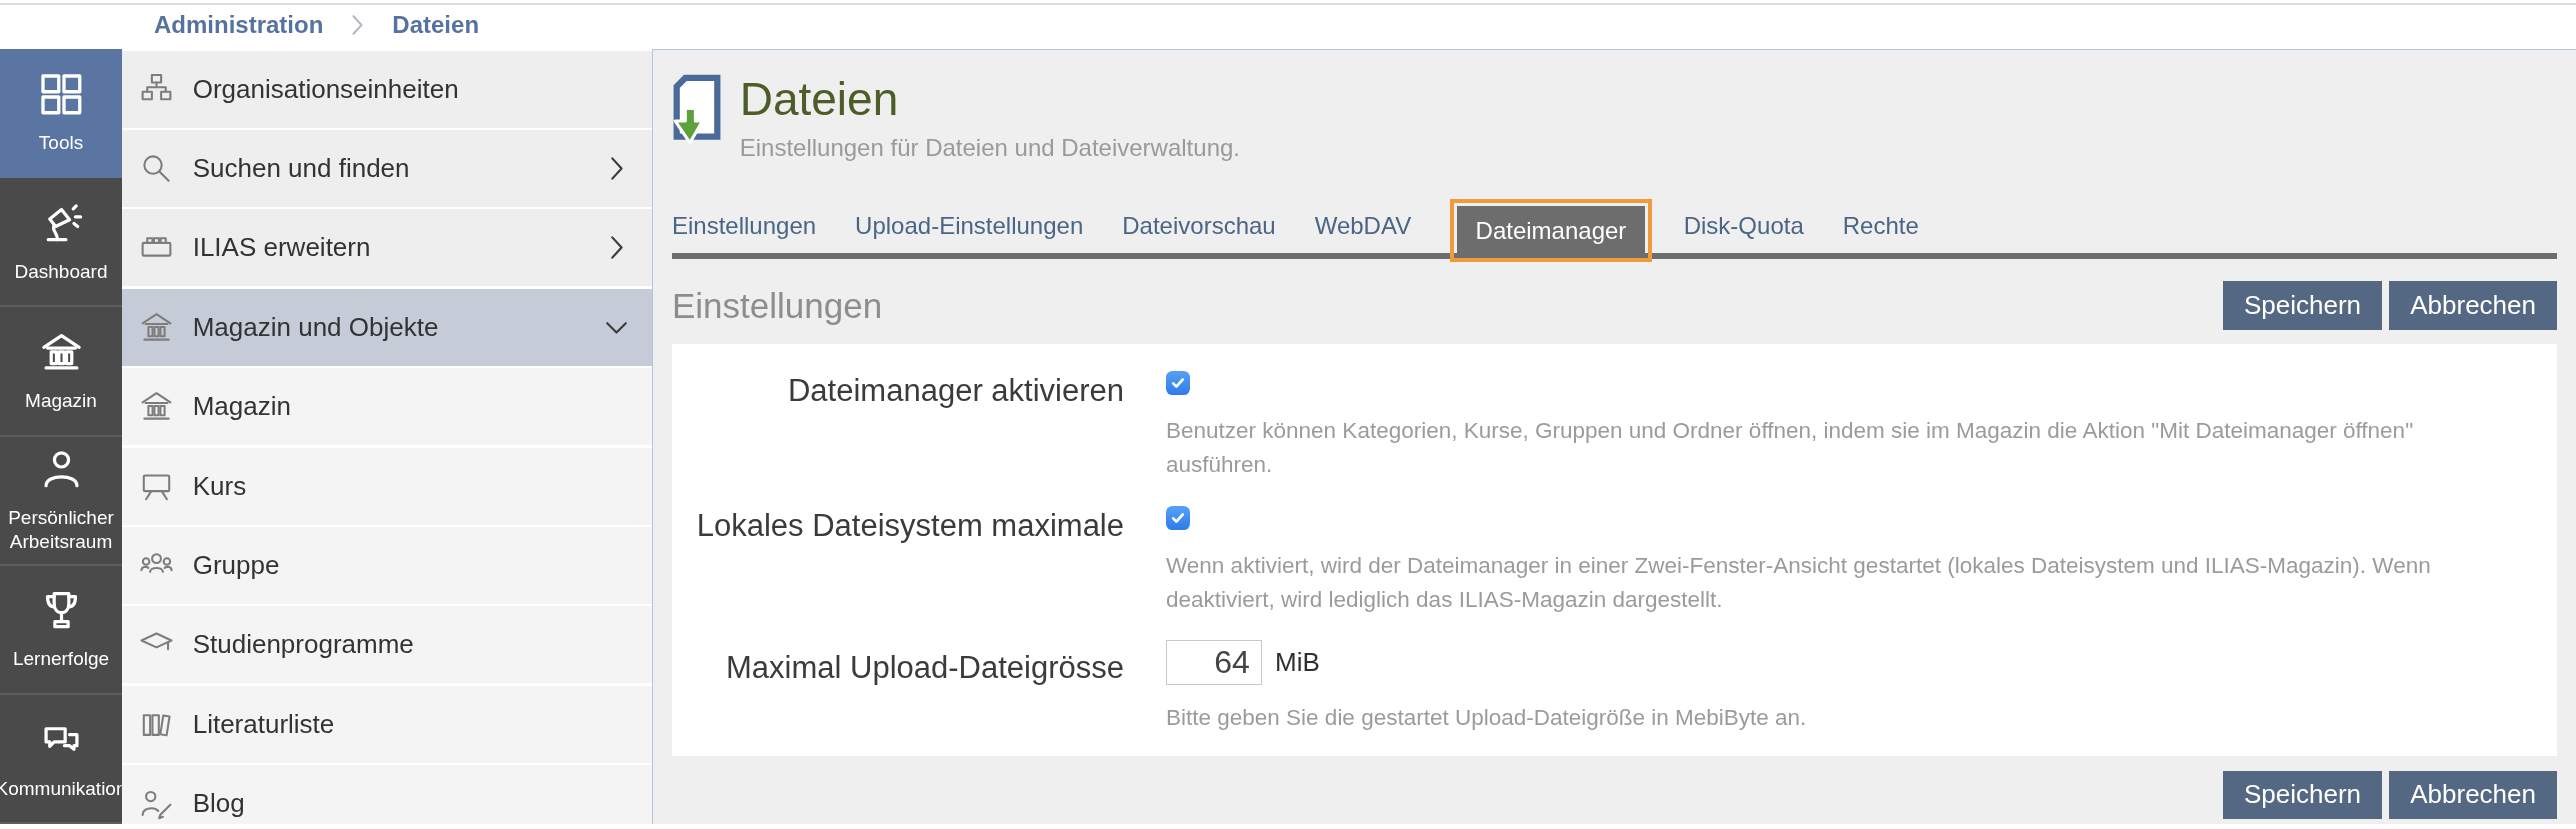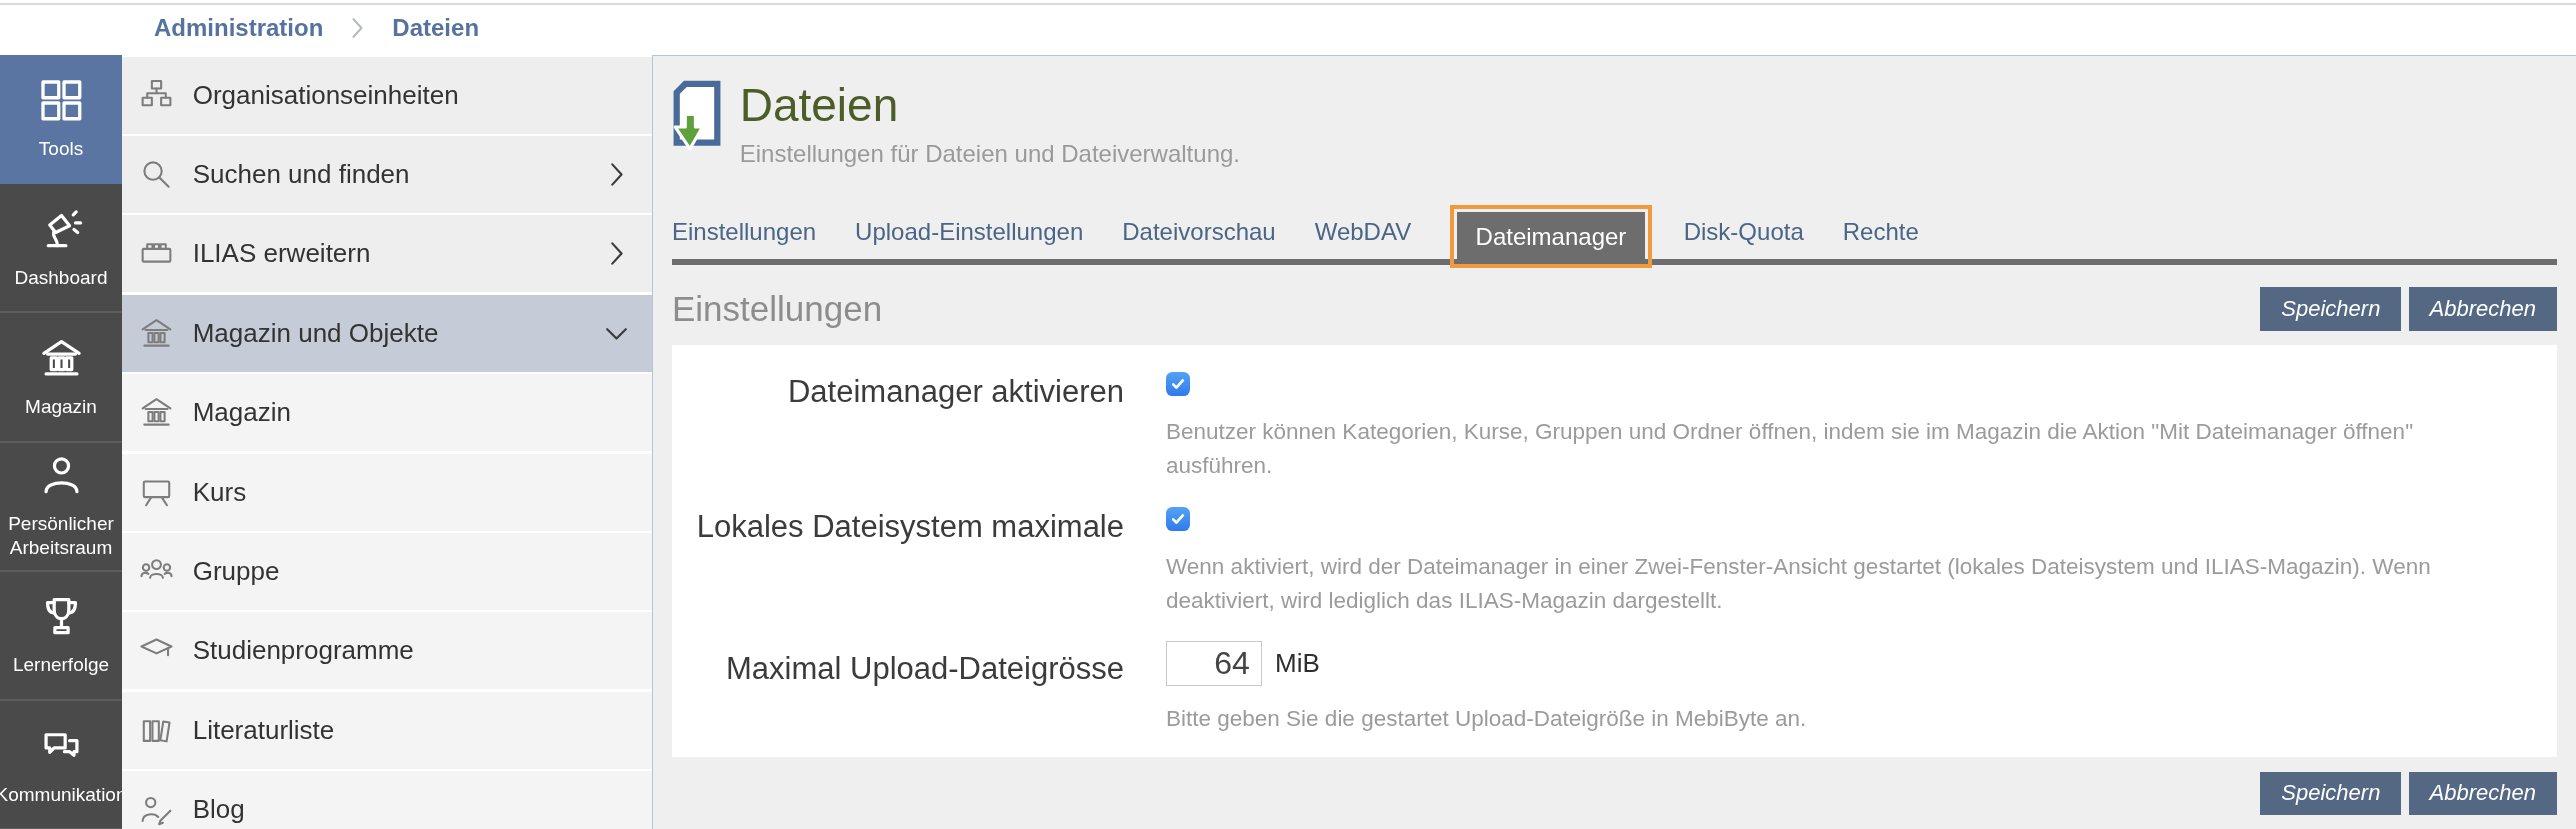--- a/index.html
+++ b/index.html
@@ -3,21 +3,21 @@
 <meta charset="utf-8">
 <style>
   * { box-sizing: border-box; }
   html,body { margin:0; padding:0; }
   body {
     width:2576px; height:829px; overflow:hidden;
     font-family:"Liberation Sans","DejaVu Sans",sans-serif;
     background:#ffffff; position:relative;
   }
   
-  .topbar { height:55px; background:#ffffff; position:relative; display:flex; align-items:center;text-align:center; }
+  .topbar { height:49px; background:#ffffff; position:relative; display:flex; align-items:center;text-align:center; }
   .topline { position:absolute; top:3.2px; left:0; right:0; height:1.6px; background:#dbdbdb; }
   .breadcrumb { display:flex; align-items:center; padding-left:154px; }
   .crumb { font-size:24px; font-weight:700; color:#5673a0; text-decoration:none; cursor:pointer; }
   .crumb-sep { margin:0 24px; display:flex; align-items:center; }
   
   .app { display:flex; height:775px; background:#ffffff; }
   
   .rail { width:122px; background:#4a4a4a; display:flex; flex-direction:column; flex-shrink:0; }
   .rail-item {
     height:160px; display:flex; flex-direction:column; align-items:center; justify-content:center;
@@ -49,21 +49,21 @@
   .obj-subtitle { font-size:24px; color:#9a9a9a; margin-top:9.6px; }
   
   .tabs { display:flex; align-items:flex-end; margin-top:37px; border-bottom:6.4px solid #6d6d6d; }
   .tab { font-size:24px; color:#4a6585; padding-bottom:13px; margin-right:39px; cursor:pointer; }
   .active-wrap { border:4.8px solid #f09a3e; margin:0 32px -9.6px 0; padding:2.4px; position:relative; z-index:2; }
   .tab-active { display:block; background:#6d6d6d; color:#ffffff; font-size:24px; padding:11.2px 19px; cursor:pointer; }
   
   .section-row { display:flex; align-items:center; margin-top:22.5px; }
   .section-title { font-size:35px; color:#8d8d8d; font-weight:400; margin:0; }
   .actions { margin-left:auto; display:flex; gap:7.2px; }
-  .btn { background:#546884; color:#ffffff; font-size:22px; padding:8.8px 21px; border:none; cursor:pointer; font-family:inherit;font-style:italic; }
+  .btn { background:#546884; color:#ffffff; font-size:26px; padding:8.8px 21px; border:none; cursor:pointer; font-family:inherit; }
   
   .panel { background:#ffffff; margin-top:14.5px; padding:27px 0 21px 0; }
   .form-row { display:flex; margin-bottom:24px; }
   .f-label { width:452px; flex-shrink:0; text-align:right; font-size:31px; color:#3b3b3b; padding-top:1.6px; }
   .f-control { margin-left:42px; flex:1; }
   .checkbox {
     width:24px; height:24px; border-radius:6.4px;
     background:linear-gradient(#56a1f5,#2e7beb);
     display:flex; align-items:center; justify-content:center; cursor:pointer;
   }

